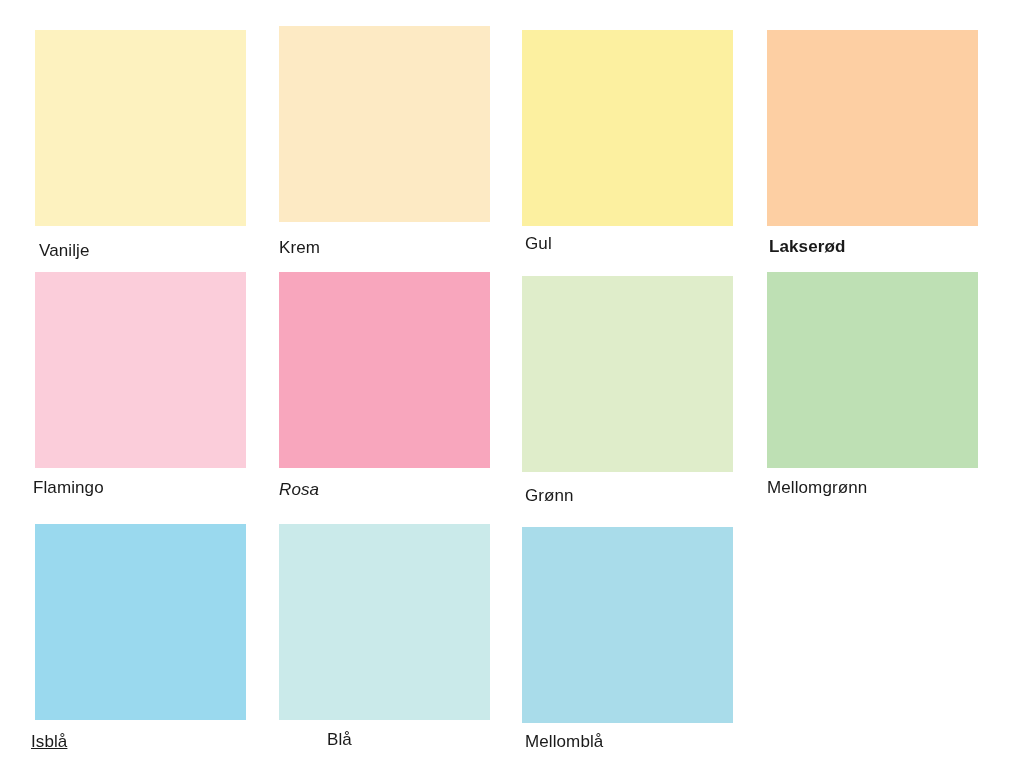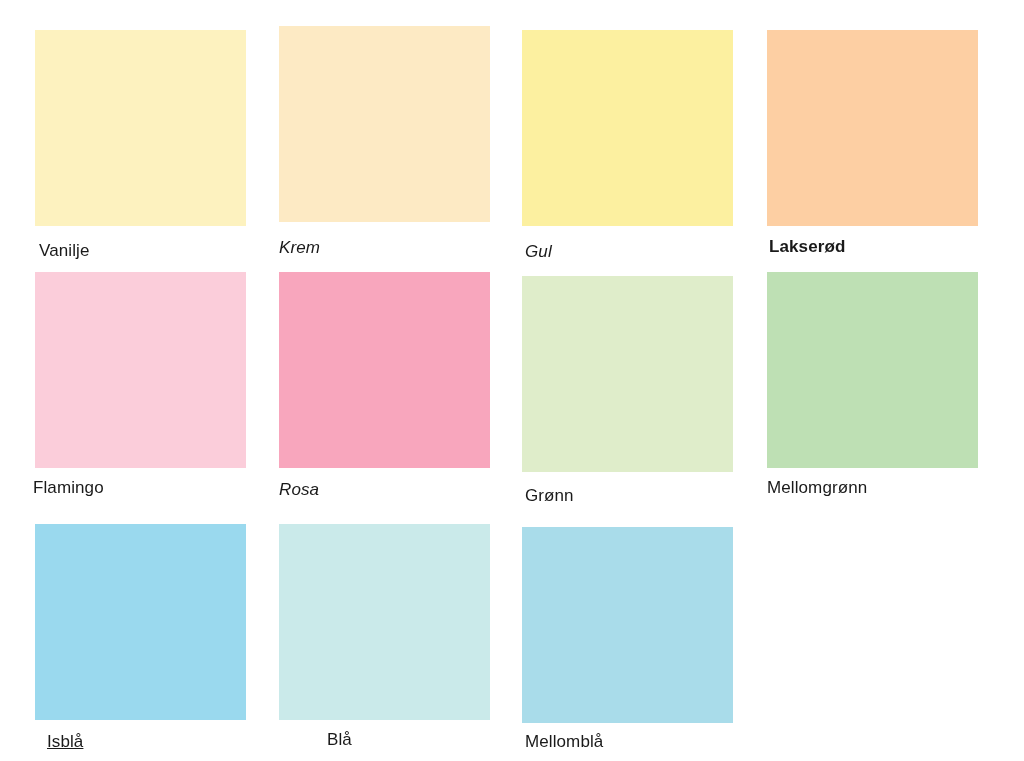--- a/index.html
+++ b/index.html
@@ -50,25 +50,25 @@
 <body>
 
 <div id="palette">
     <div class="swatch-cell" style="left: 35px; top: 30px; width: 211px; height: 196px;">
       <div class="swatch-chip" title="#fdf2bf" style="background: rgb(253, 242, 191);"></div>
     </div>
     <div class="swatch-label" style="left: 39px; top: 241px;">Vanilje</div>
     <div class="swatch-cell" style="left: 279px; top: 26px; width: 211px; height: 196px;">
       <div class="swatch-chip" title="#fdeac4" style="background: rgb(253, 234, 196);"></div>
     </div>
-    <div class="swatch-label" style="left: 279px; top: 238px; font-style: italic;">Krem</div>
+    <div class="swatch-label" style="left: 279px; top: 238px;">Krem</div>
     <div class="swatch-cell" style="left: 522px; top: 30px; width: 211px; height: 196px;">
       <div class="swatch-chip" title="#fcf0a0" style="background: rgb(252, 240, 160);"></div>
     </div>
-    <div class="swatch-label" style="left: 525px; top: 242px; font-style: italic;">Gul</div>
+    <div class="swatch-label" style="left: 525px; top: 234px;">Gul</div>
     <div class="swatch-cell" style="left: 767px; top: 30px; width: 211px; height: 196px;">
       <div class="swatch-chip" title="#fdcfa3" style="background: rgb(253, 207, 163);"></div>
     </div>
     <div class="swatch-label" style="left: 769px; top: 237px; font-weight: bold;">Lakserød</div>
     <div class="swatch-cell" style="left: 35px; top: 272px; width: 211px; height: 196px;">
       <div class="swatch-chip" title="#fbcdda" style="background: rgb(251, 205, 218);"></div>
     </div>
     <div class="swatch-label" style="left: 33px; top: 478px;">Flamingo</div>
     <div class="swatch-cell" style="left: 279px; top: 272px; width: 211px; height: 196px;">
       <div class="swatch-chip" title="#f8a6bd" style="background: rgb(248, 166, 189);"></div>
@@ -78,21 +78,21 @@
       <div class="swatch-chip" title="#dfedca" style="background: rgb(223, 237, 202);"></div>
     </div>
     <div class="swatch-label" style="left: 525px; top: 486px;">Grønn</div>
     <div class="swatch-cell" style="left: 767px; top: 272px; width: 211px; height: 196px;">
       <div class="swatch-chip" title="#bee0b4" style="background: rgb(190, 224, 180);"></div>
     </div>
     <div class="swatch-label" style="left: 767px; top: 478px;">Mellomgrønn</div>
     <div class="swatch-cell" style="left: 35px; top: 524px; width: 211px; height: 196px;">
       <div class="swatch-chip" title="#9ad9ee" style="background: rgb(154, 217, 238);"></div>
     </div>
-    <div class="swatch-label" style="left: 47px; top: 732px; text-decoration: underline;">Isblå</div>
+    <div class="swatch-label" style="left: 31px; top: 732px; text-decoration: underline;">Isblå</div>
     <div class="swatch-cell" style="left: 279px; top: 524px; width: 211px; height: 196px;">
       <div class="swatch-chip" title="#caeaea" style="background: rgb(202, 234, 234);"></div>
     </div>
     <div class="swatch-label" style="left: 283px; top: 730px; margin-left: 44px;">Blå</div>
     <div class="swatch-cell" style="left: 522px; top: 527px; width: 211px; height: 196px;">
       <div class="swatch-chip" title="#a9dcea" style="background: rgb(169, 220, 234);"></div>
     </div>
     <div class="swatch-label" style="left: 525px; top: 732px;">Mellomblå</div>
   </div>
 

